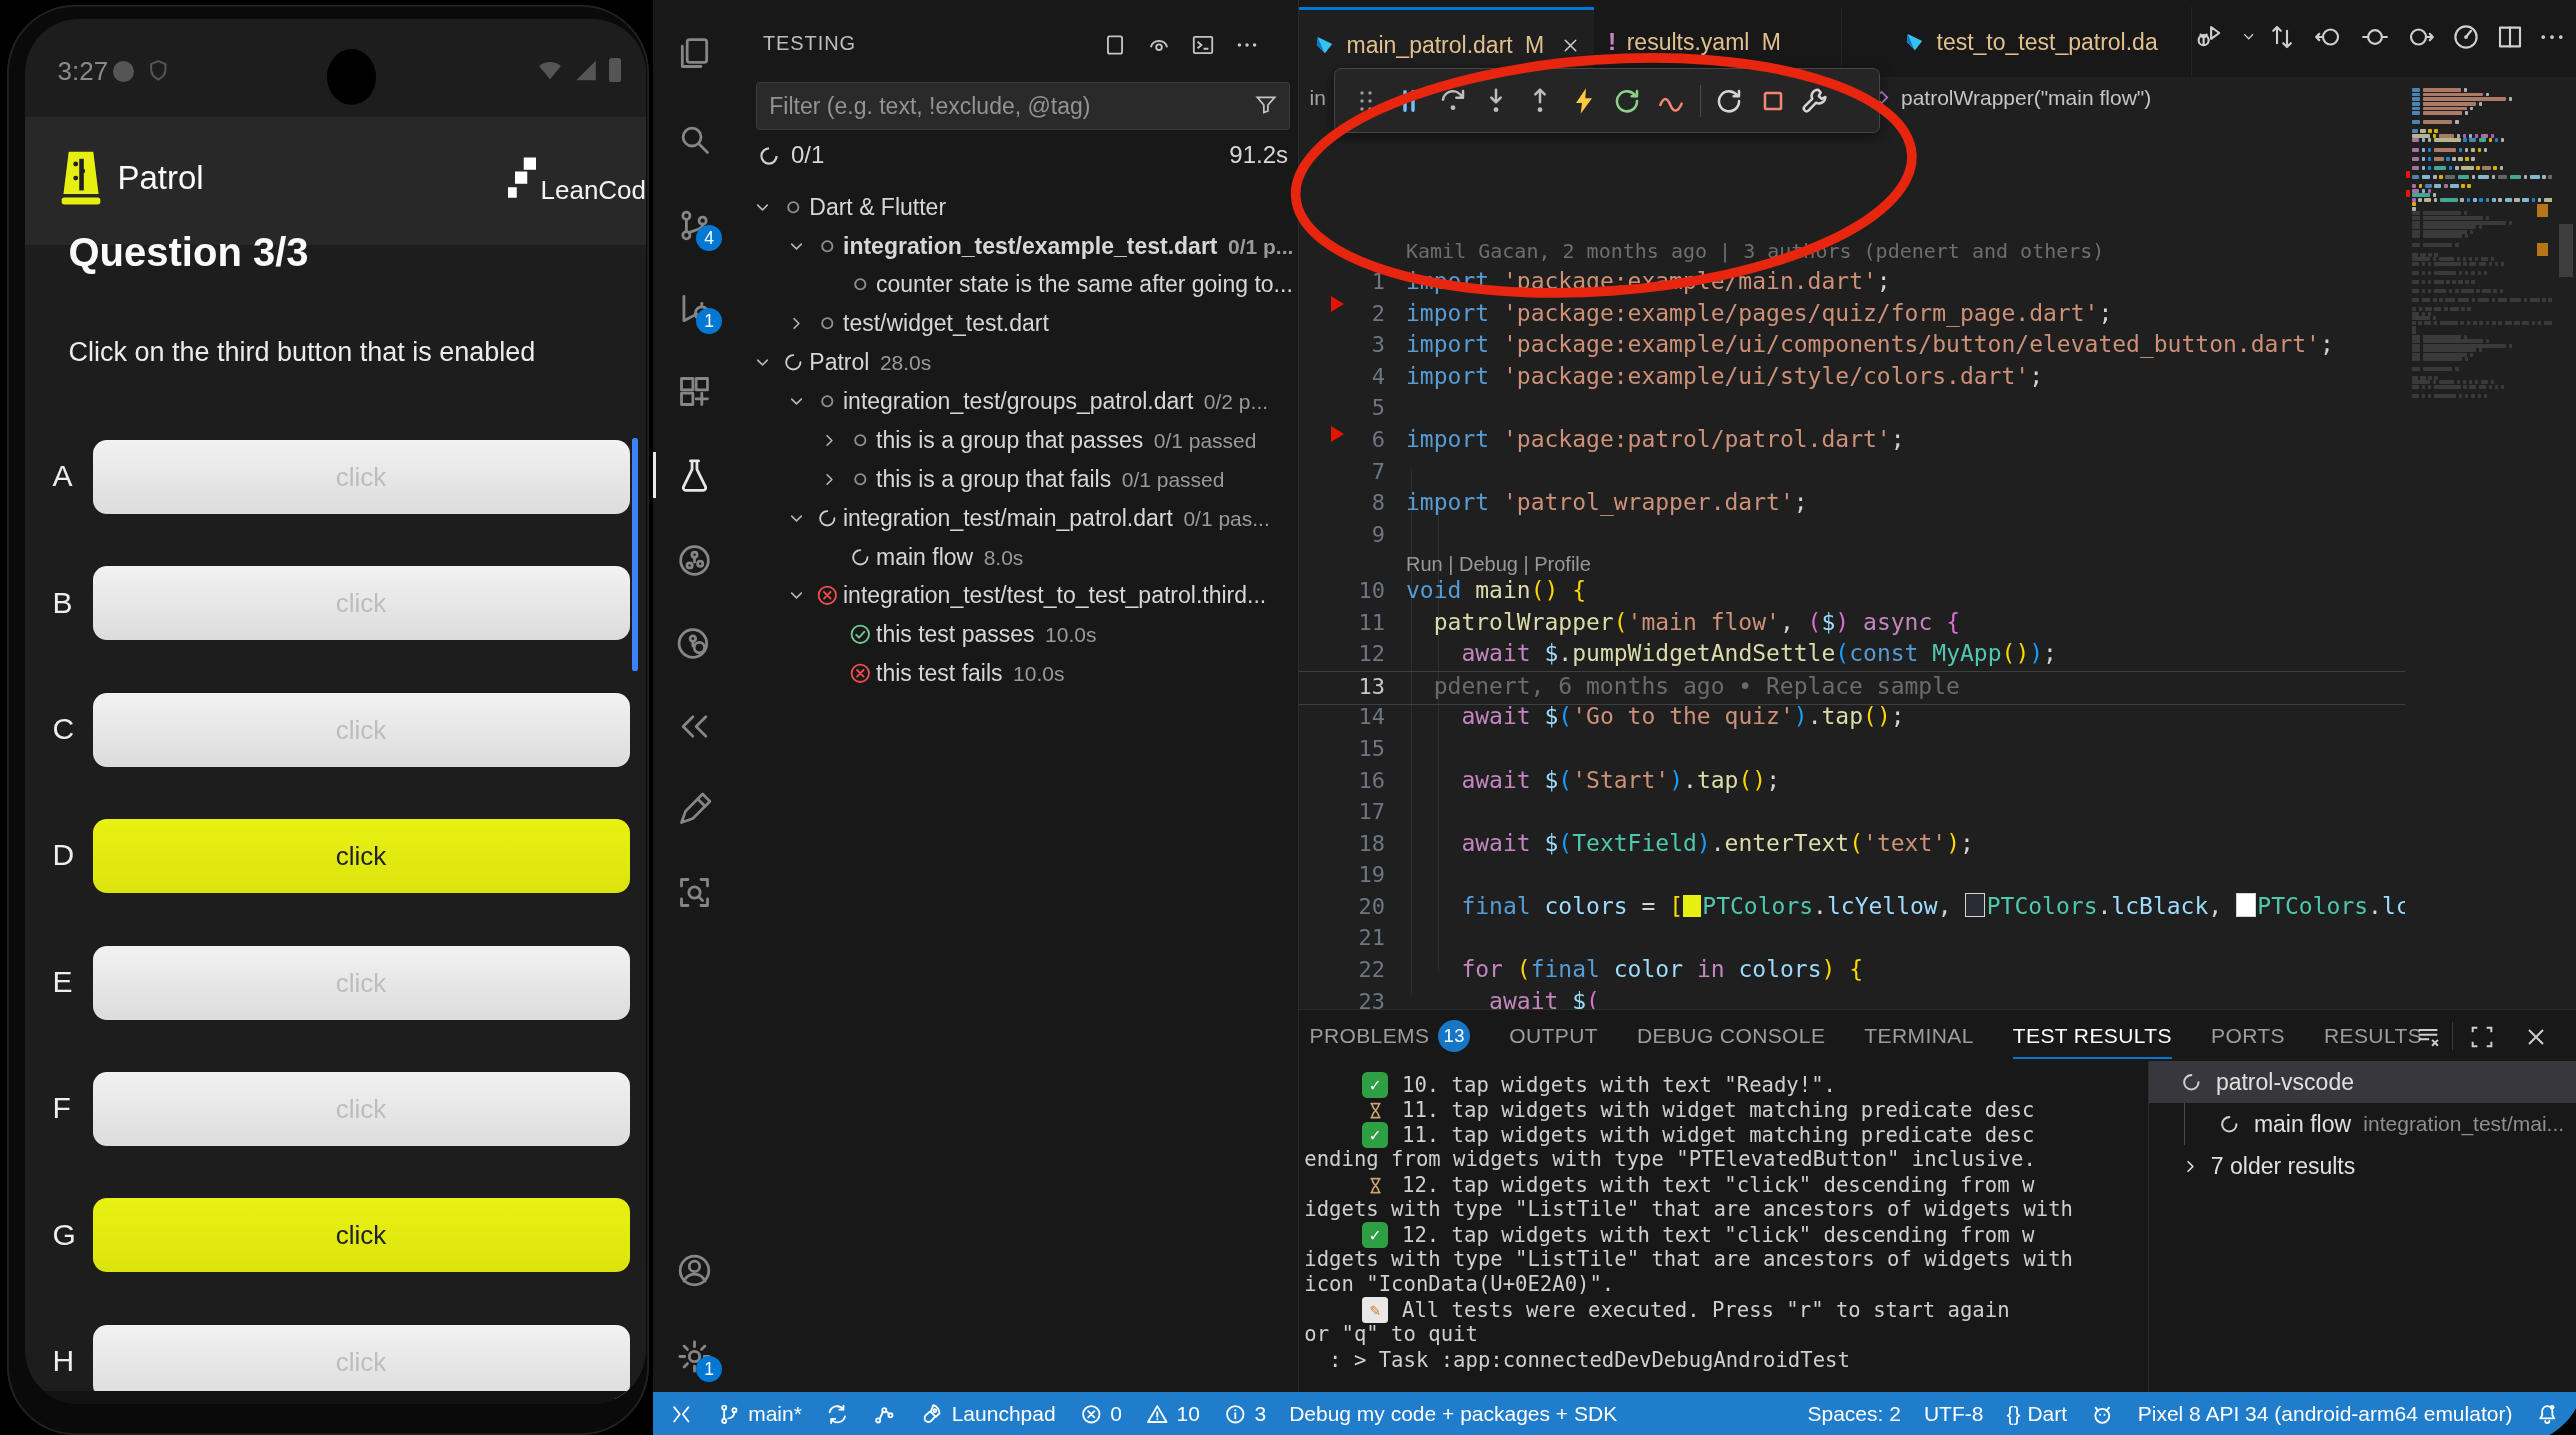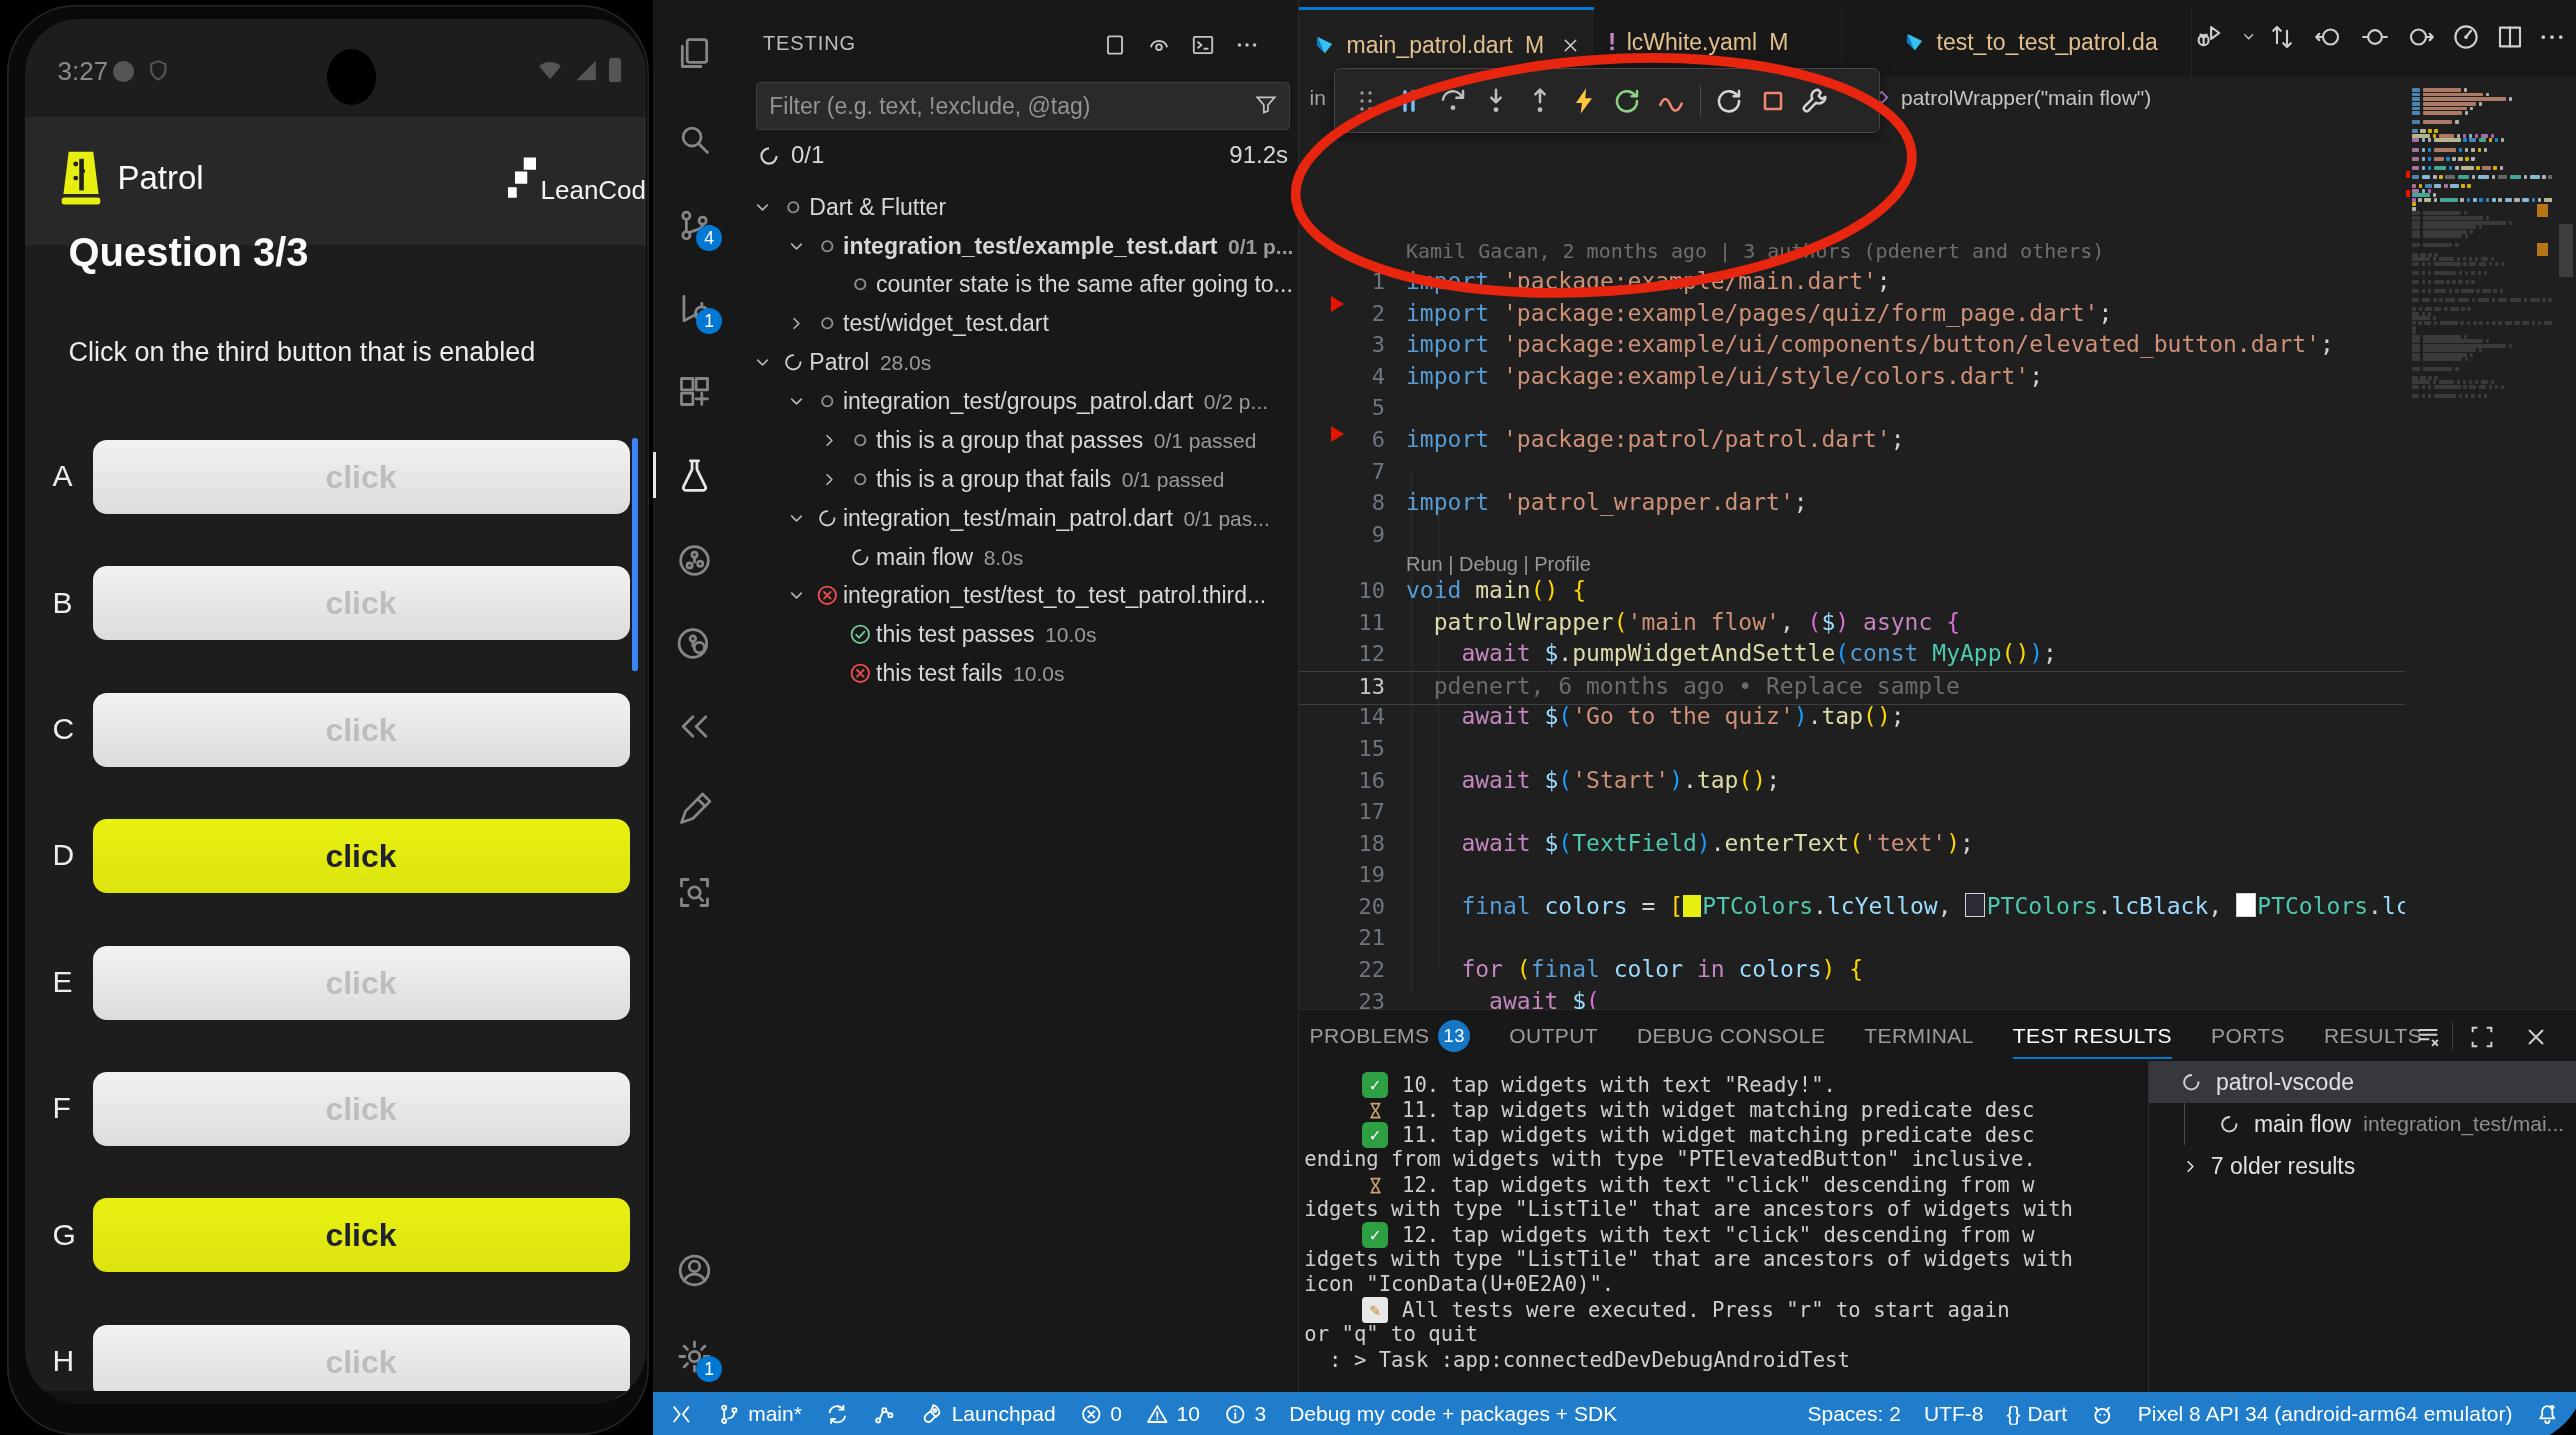--- a/index.html
+++ b/index.html
@@ -10,21 +10,21 @@
   .ic svg{display:block;}
   
   #phone-zone{left:0;top:0;width:653px;height:1435px;background:#000;}
   #phone{left:7px;top:5.3px;width:642px;height:1430px;background:#0a0a0a;border-radius:68px;
          box-shadow:inset 0 0 0 1.8px #222;}
   #screen{left:17.5px;top:14px;width:621px;height:1385px;background:#1d1d1d;border-radius:54px;overflow:hidden;}
   #cam{left:302px;top:30px;width:49px;height:56px;background:#000;border-radius:50%;}
   #p-status{left:0;top:26px;width:621px;height:61px;color:#8a8a8a;}
   #p-appbar{left:0;top:98px;width:621px;height:128px;background:#282828;}
   .qtitle{font-weight:bold;color:#fafafa;}
-  .qbtn{border-radius:14px;font-weight:bold;font-size:32px;display:flex;align-items:center;justify-content:center;}
+  .qbtn{border-radius:14px;font-weight:normal;font-size:26px;display:flex;align-items:center;justify-content:center;}
   .qletter{color:#ededed;font-size:30px;}
   #gesture-zone{left:0;top:1372px;width:621px;height:54px;background:#121212;}
   
   #activitybar{left:653px;top:0;width:82px;height:1392px;background:#181818;border-right:0.9px solid #2b2b2b;}
   .act-item{position:absolute;left:20px;width:42px;height:42px;color:#868686;}
   .act-item.active{color:#e7e7e7;}
   .act-badge{position:absolute;right:-7px;bottom:-5.3px;min-width:26px;height:26px;border-radius:13px;
              background:#0078d4;color:#fff;font-size:17.5px;display:flex;align-items:center;justify-content:center;}
   .act-rail{position:absolute;left:0;width:2.6px;background:#e7e7e7;}
   
@@ -501,21 +501,21 @@
           <div>main_patrol.dart</div>
           <div class="mod">M</div>
           <div class="tab-close ic">
             <svg width="21" height="21" viewBox="0 0 24 24" fill="none" stroke="currentColor" stroke-width="1.7" stroke-linecap="round" stroke-linejoin="round">
               <path d="M6 6l12 12M18 6L6 18"></path>
             </svg>
           </div>
         </div>
         <div class="tab" style="left: 295px; width: 233px; padding-left: 14px;">
           <div style="color: rgb(197, 134, 192); font-weight: bold; margin-right: 10.5px; font-size: 24.6px;">!</div>
-          <div>lcWhite.yaml</div>
+          <div>results.yaml</div>
           <div class="mod">M</div>
         </div>
         <div class="tab" style="left: 590px; width: 288px; padding-left: 14px;">
           <div class="ic" style="margin-right: 10.5px;">
             <svg width="23" height="23" viewBox="0 0 24 24" fill="none" stroke="currentColor" stroke-width="1.7" stroke-linecap="round" stroke-linejoin="round">
               <path d="M5 3 20 10.5 12.5 20 4 11.5Z" fill="#35c2f2" stroke="none"></path>
               <path d="M5 3l6.5 16L4 11.5Z" fill="#0b78c2" stroke="none"></path>
             </svg>
           </div>
           <div>test_to_test_patrol.da</div>

